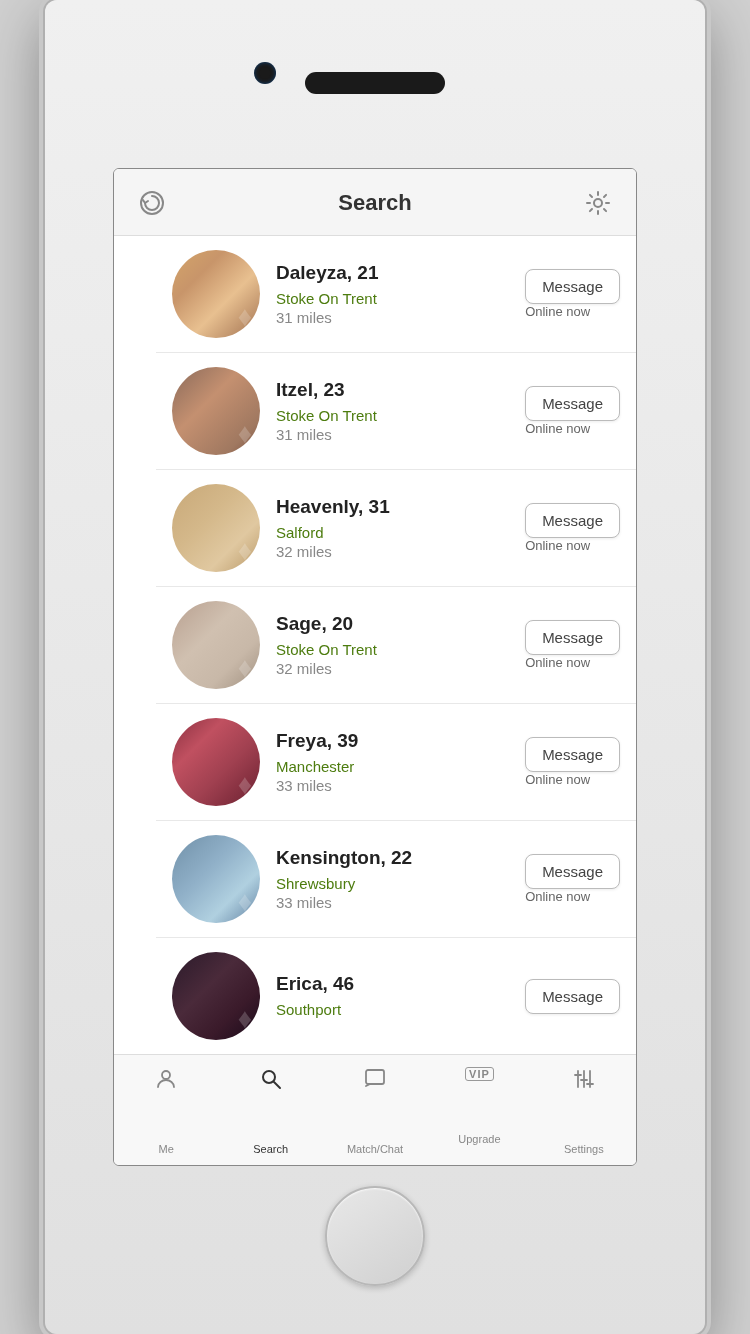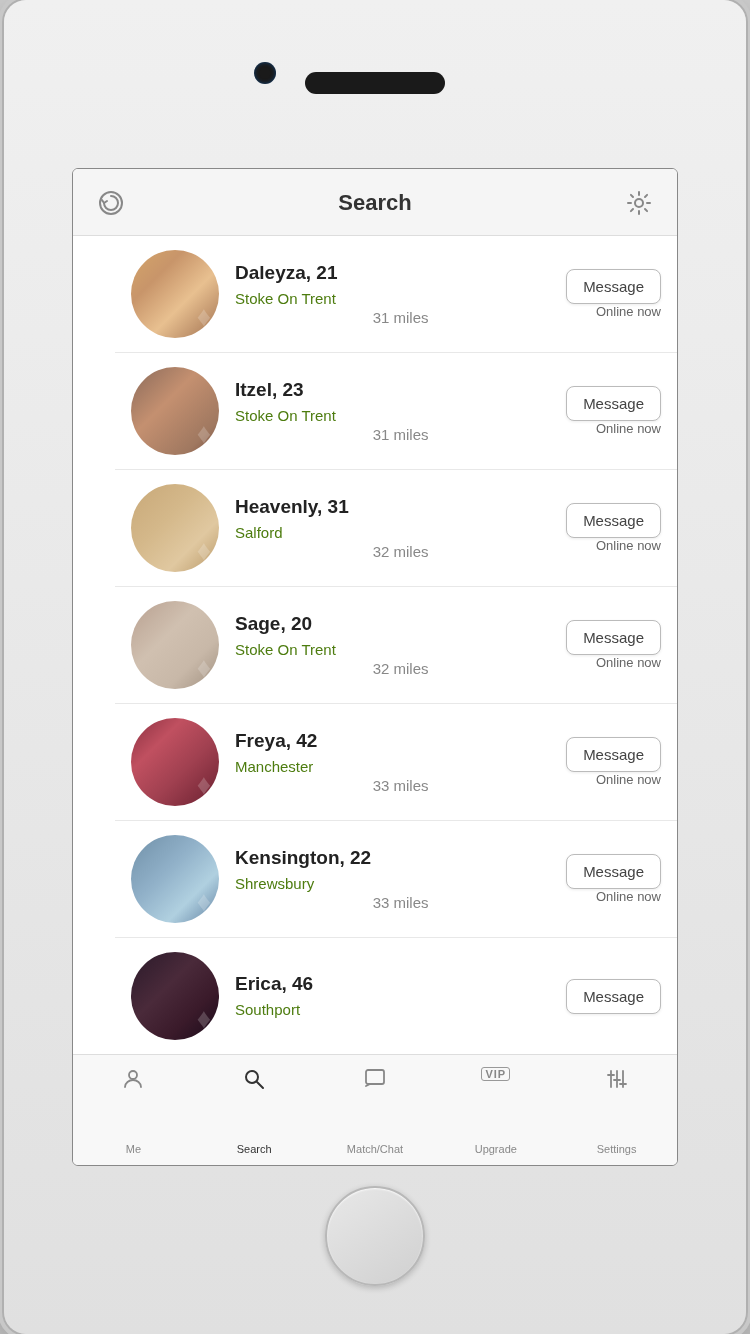--- a/index.html
+++ b/index.html
@@ -7,24 +7,24 @@
     body {
       background: #d0d0d0;
       display: flex;
       justify-content: center;
       align-items: center;
       min-height: 100vh;
       font-family: -apple-system, 'Helvetica Neue', Arial, sans-serif;
     }
 
     .phone-shell {
-      width: 742px;
+      width: 660px;
       height: 1334px;
       background: linear-gradient(180deg, #f0f0f0 0%, #e0e0e0 100%);
-      border-radius: 22px;
+      border-radius: 12px;
       position: relative;
       box-shadow: 0 0 0 2px #b0b0b0, 0 0 0 6px #c8c8c8, 0 20px 60px rgba(0,0,0,0.4);
       overflow: hidden;
     }
 
     
     .phone-speaker {
       position: absolute;
       top: 72px;
       left: 50%;
@@ -135,27 +135,26 @@
       margin-bottom: 6px;
     }
     .profile-location {
       font-size: 15px;
       color: #4d7c0f;
       margin-bottom: 2px;
     }
     .profile-distance {
       font-size: 15px;
       color: #888;
-      text-align: center;
     }
 
     .profile-actions {
       display: flex;
       flex-direction: column;
-      align-items: flex-end;
+      align-items: flex-start;
       flex-shrink: 0;
     }
     .message-btn {
       background: #fff;
       border: 1.5px solid #bbb;
       border-radius: 8px;
       padding: 8px 16px;
       font-size: 15px;
       color: #444;
       cursor: pointer;
@@ -197,21 +196,21 @@
       font-size: 11px;
       margin-top: 44px;
     }
     .nav-vip-label {
       font-size: 11px;
       font-weight: 700;
       letter-spacing: 1px;
       border: 1.5px solid #999;
       border-radius: 3px;
       padding: 0 3px;
-      margin-bottom: 14px;
+      margin-bottom: 4px;
     }
 
     
     .av1 { background: linear-gradient(135deg, #d4a56a 0%, #c8956a 30%, #e8c090 60%, #a07050 100%); }
     .av2 { background: linear-gradient(135deg, #8a6a5a 0%, #c49070 40%, #a07860 80%, #7a5040 100%); }
     .av3 { background: linear-gradient(135deg, #c8a878 0%, #d4b88a 40%, #e0c8a0 70%, #b89868 100%); }
     .av4 { background: linear-gradient(135deg, #b8a090 0%, #d0c0b0 40%, #c8b8a8 70%, #a09080 100%); }
     .av5 { background: linear-gradient(135deg, #8a3040 0%, #c05060 30%, #a04050 60%, #6a2030 100%); }
     .av6 { background: linear-gradient(135deg, #7090a8 0%, #90b0c8 40%, #b0d0e0 70%, #6080a0 100%); }
     .av7 { background: linear-gradient(135deg, #2a1a2a 0%, #4a2a3a 40%, #3a1a2a 70%, #1a0a1a 100%); }
@@ -305,21 +304,21 @@
         <div class="profile-distance">32 miles</div>
       </div>
       <div class="profile-actions">
         <button class="message-btn">Message</button>
         <span class="online-badge">Online now</span>
       </div>
     </div>
         <div class="profile-item">
       <div class="avatar-placeholder av5"></div>
       <div class="profile-info">
-        <div class="profile-name">Freya, 42</div>
+        <div class="profile-name">Freya, 39</div>
         <div class="profile-location">Manchester</div>
         <div class="profile-distance">33 miles</div>
       </div>
       <div class="profile-actions">
         <button class="message-btn">Message</button>
         <span class="online-badge">Online now</span>
       </div>
     </div>
         <div class="profile-item">
       <div class="avatar-placeholder av6"></div>

